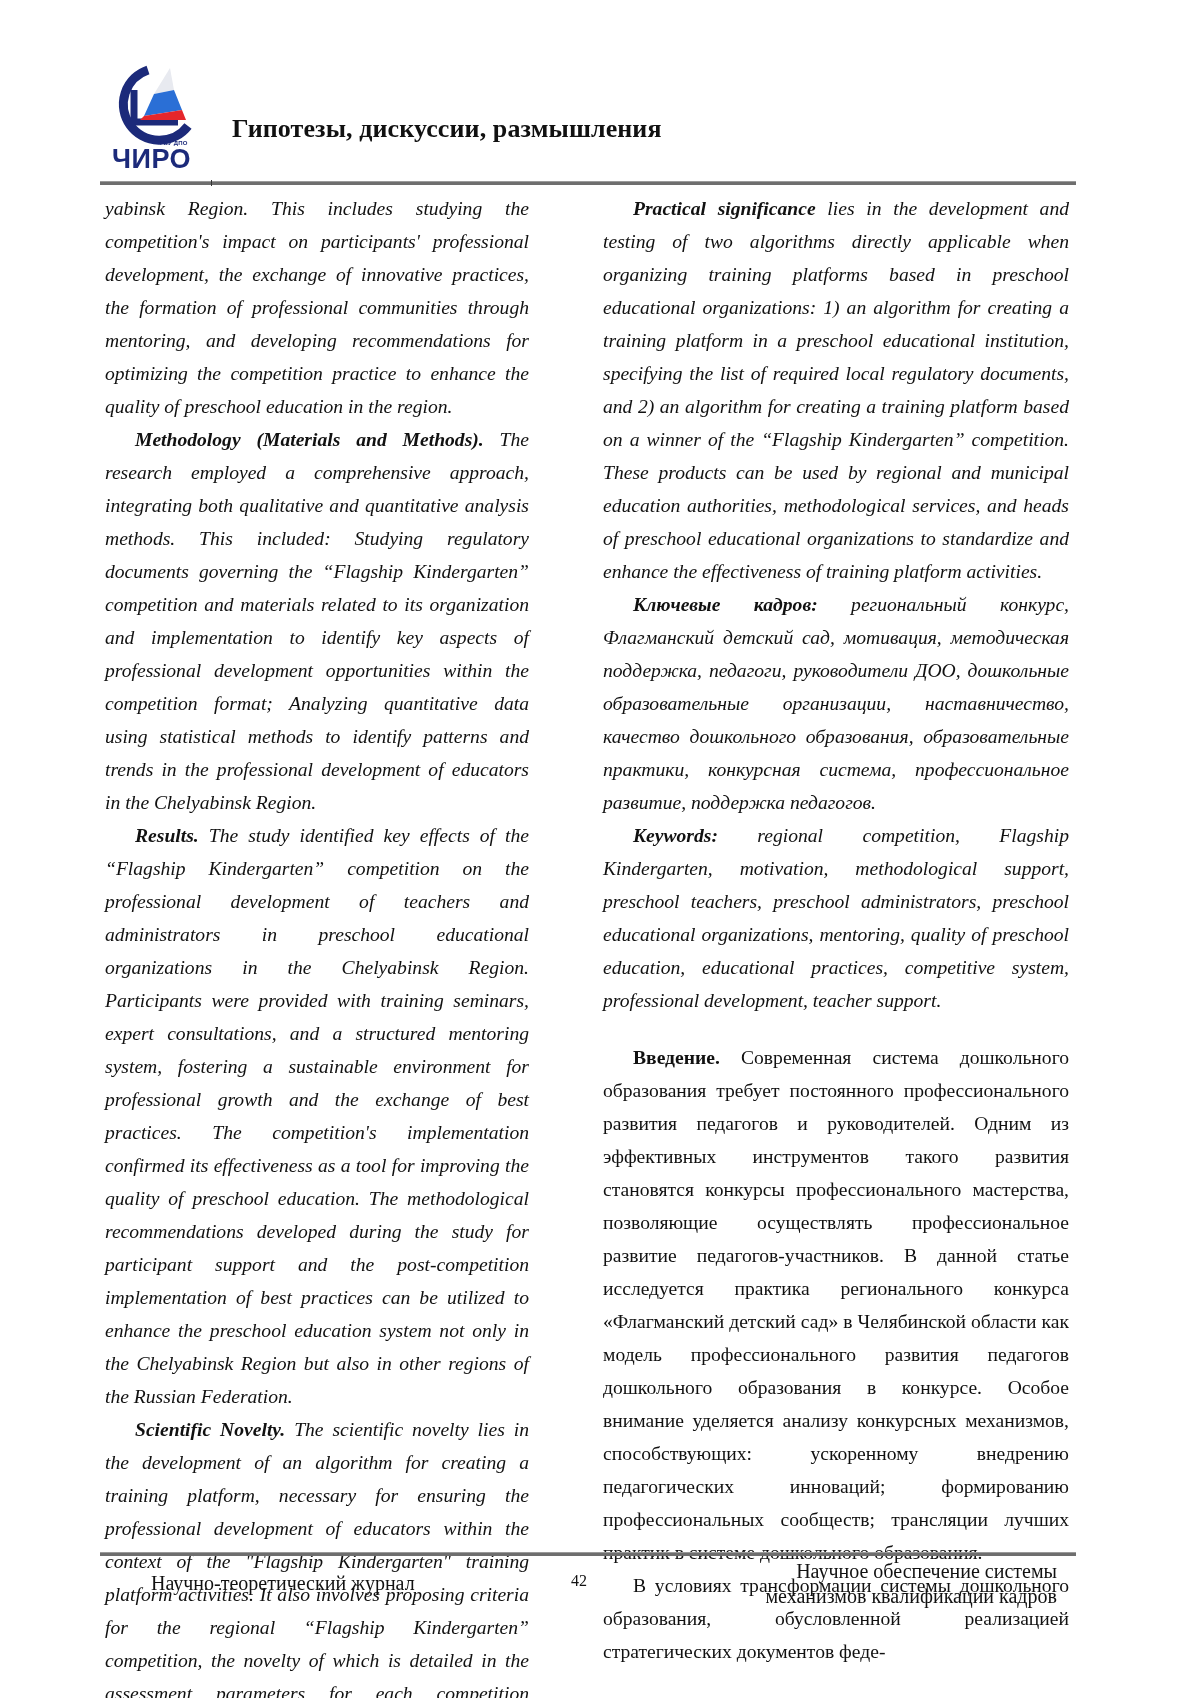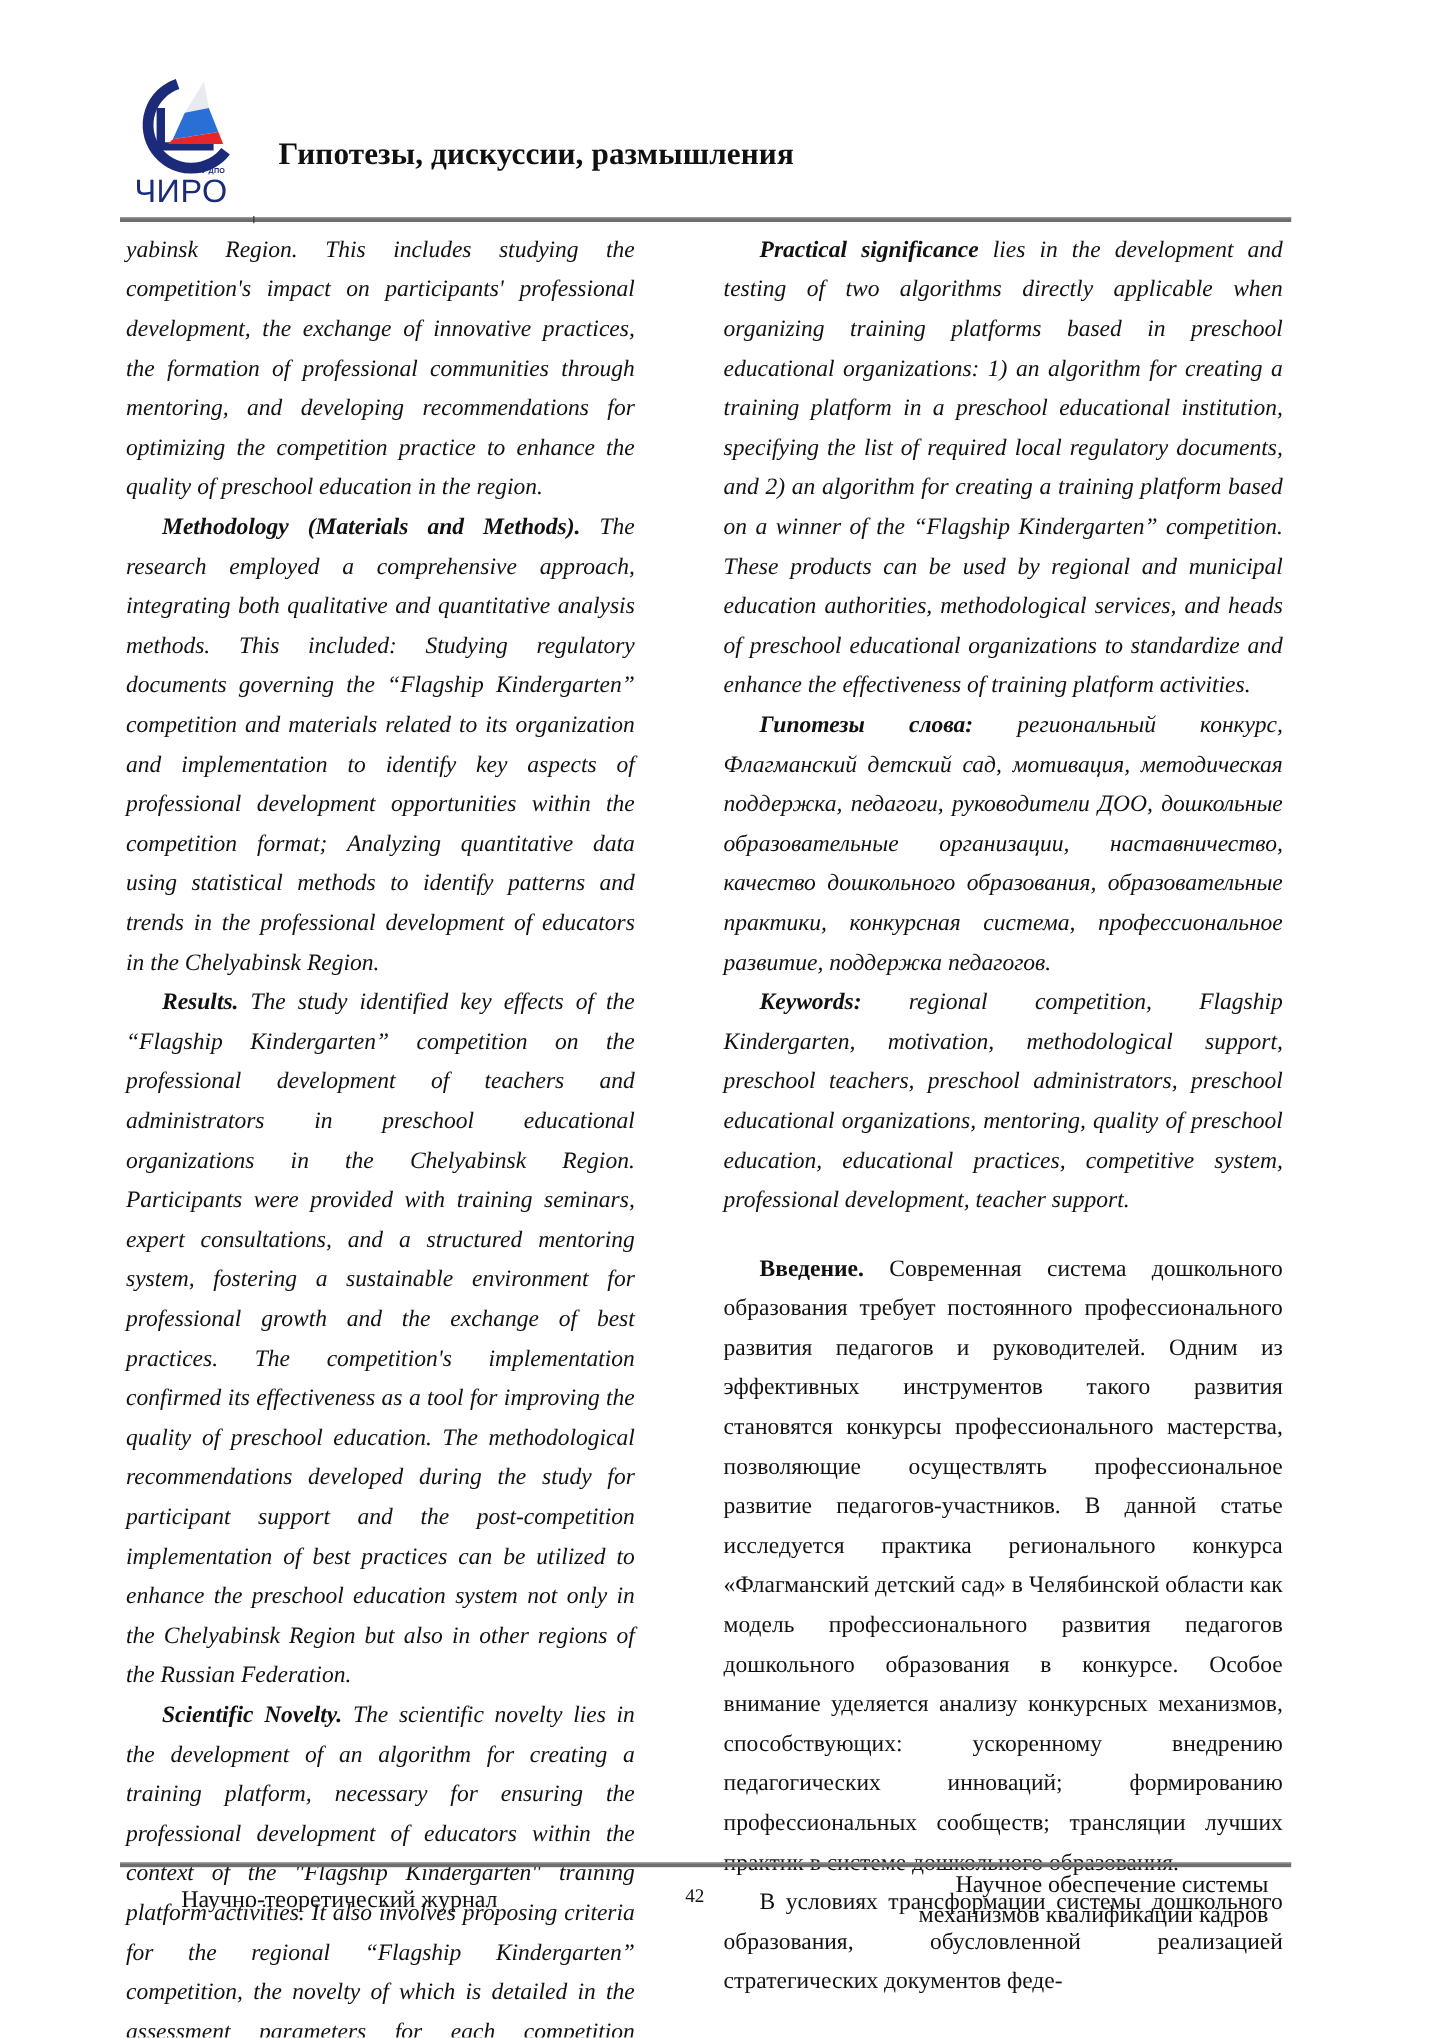--- a/index.html
+++ b/index.html
@@ -1,20 +1,20 @@
 <!DOCTYPE html>
 <html><head>
   <meta charset="utf-8">
   <style>
     html, body { margin: 0; padding: 0; background: #ffffff; }
     body { width: 1200px; height: 1698px; position: relative; overflow: hidden; font-family: "Liberation Serif", "DejaVu Serif", serif; color: #111; }
     .logo { position: absolute; left: 104px; top: 64px; width: 100px; height: 108px; }
     .logo svg { display: block; }
     .logo-sub { position: absolute; left: 56px; top: 76px; font-family: "Liberation Sans", sans-serif; font-size: 6px; color: #1c2a7a; font-weight: bold; letter-spacing: 0.2px; }
-    .logo-text { position: absolute; left: 8px; top: 82px; font-family: "Liberation Sans", sans-serif; font-size: 27px; font-weight: normal; color: #1c2a7a; letter-spacing: 0.5px; line-height: 27px; }
+    .logo-text { position: absolute; left: 8px; top: 82px; font-family: "Liberation Sans", sans-serif; font-size: 27px; font-weight: bold; color: #1c2a7a; letter-spacing: 0.5px; line-height: 27px; }
     .header-title { position: absolute; left: 232px; top: 114px; font-size: 26px; font-weight: bold; letter-spacing: 0.1px; }
     .rule-top { position: absolute; left: 100px; top: 181px; width: 976px; height: 3px; background: #6e6e6e; border-top: 1px solid #9a9a9a; }
     .rule-top .tick { position: absolute; left: 111px; top: -2px; width: 1px; height: 6px; background: #333; }
     .col { position: absolute; top: 192px; font-style: italic; font-size: 19.6px; line-height: 33px; text-align: justify; }
     .col-left { left: 105px; width: 424px; }
     .col-right { left: 603px; width: 466px; }
     .col p { margin: 0; text-indent: 30px; }
     .col p.noindent { text-indent: 0; }
     .col b { font-weight: bold; }
     .col p.gap { margin-top: 24px; }
@@ -50,21 +50,21 @@
 
 <div class="col col-left">
   <p class="noindent"><span>yabinsk Region. This includes studying the competition's impact on participants' professional development, the exchange of innovative practices, the formation of professional communities through mentoring, and developing recommendations for optimizing the competition practice to enhance the quality of preschool education in the region.</span></p>
   <p><b>Methodology (Materials and Methods).</b><span> The research employed a comprehensive approach, integrating both qualitative and quantitative analysis methods. This included: Studying regulatory documents governing the “Flagship Kindergarten” competition and materials related to its organization and implementation to identify key aspects of professional development opportunities within the competition format; Analyzing quantitative data using statistical methods to identify patterns and trends in the professional development of educators in the Chelyabinsk Region.</span></p>
   <p><b>Results.</b><span> The study identified key effects of the “Flagship Kindergarten” competition on the professional development of teachers and administrators in preschool educational organizations in the Chelyabinsk Region. Participants were provided with training seminars, expert consultations, and a structured mentoring system, fostering a sustainable environment for professional growth and the exchange of best practices. The competition's implementation confirmed its effectiveness as a tool for improving the quality of preschool education. The methodological recommendations developed during the study for participant support and the post-competition implementation of best practices can be utilized to enhance the preschool education system not only in the Chelyabinsk Region but also in other regions of the Russian Federation.</span></p>
   <p><b>Scientific Novelty.</b><span> The scientific novelty lies in the development of an algorithm for creating a training platform, necessary for ensuring the professional development of educators within the context of the "Flagship Kindergarten" training platform activities. It also involves proposing criteria for the regional “Flagship Kindergarten” competition, the novelty of which is detailed in the assessment parameters for each competition category.</span></p>
 </div>
 
 <div class="col col-right">
   <p><b>Practical significance</b><span> lies in the development and testing of two algorithms directly applicable when organizing training platforms based in preschool educational organizations: 1) an algorithm for creating a training platform in a preschool educational institution, specifying the list of required local regulatory documents, and 2) an algorithm for creating a training platform based on a winner of the “Flagship Kindergarten” competition. These products can be used by regional and municipal education authorities, methodological services, and heads of preschool educational organizations to standardize and enhance the effectiveness of training platform activities.</span></p>
-  <p><b>Гипотезы слова:</b><span> региональный конкурс, Флагманский детский сад, мотивация, методическая поддержка, педагоги, руководители ДОО, дошкольные образовательные организации, наставничество, качество дошкольного образования, образовательные практики, конкурсная система, профессиональное развитие, поддержка педагогов.</span></p>
+  <p><b>Ключевые кадров:</b><span> региональный конкурс, Флагманский детский сад, мотивация, методическая поддержка, педагоги, руководители ДОО, дошкольные образовательные организации, наставничество, качество дошкольного образования, образовательные практики, конкурсная система, профессиональное развитие, поддержка педагогов.</span></p>
   <p><b>Keywords:</b><span> regional competition, Flagship Kindergarten, motivation, methodological support, preschool teachers, preschool administrators, preschool educational organizations, mentoring, quality of preschool education, educational practices, competitive system, professional development, teacher support.</span></p>
   <p class="gap roman"><b>Введение.</b><span> Современная система дошкольного образования требует постоянного профессионального развития педагогов и руководителей. Одним из эффективных инструментов такого развития становятся конкурсы профессионального мастерства, позволяющие осуществлять профессиональное развитие педагогов-участников. В данной статье исследуется практика регионального конкурса «Флагманский детский сад» в Челябинской области как модель профессионального развития педагогов дошкольного образования в конкурсе. Особое внимание уделяется анализу конкурсных механизмов, способствующих: ускоренному внедрению педагогических инноваций; формированию профессиональных сообществ; трансляции лучших практик в системе дошкольного образования.</span></p>
   <p class="roman">В условиях трансформации системы дошкольного образования, обусловленной реализацией стратегических документов феде-</p>
 </div>
 
 <div class="rule-bottom"></div>
 <div class="footer-left">Научно-теоретический журнал</div>
 <div class="footer-page">42</div>
 <div class="footer-right">
   <div>Научное обеспечение системы</div>

